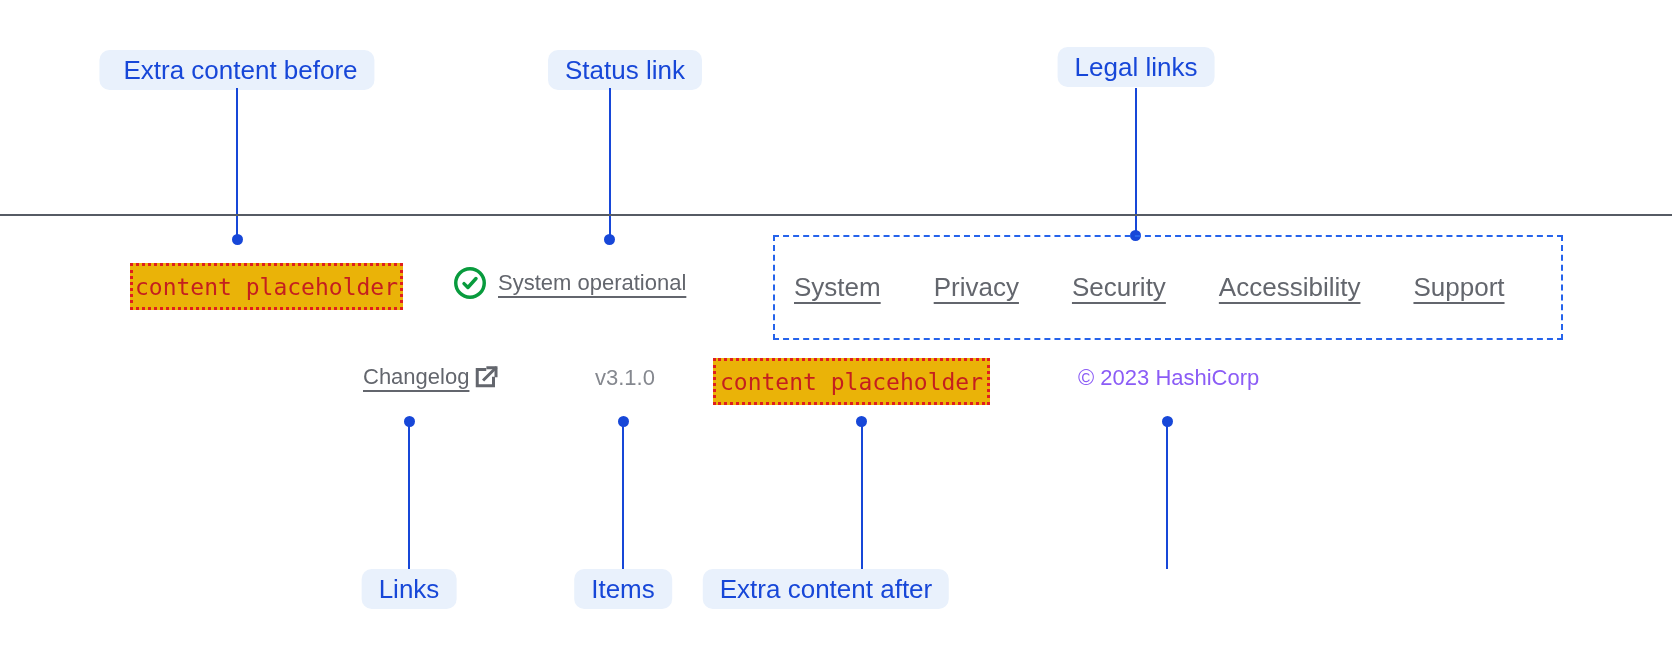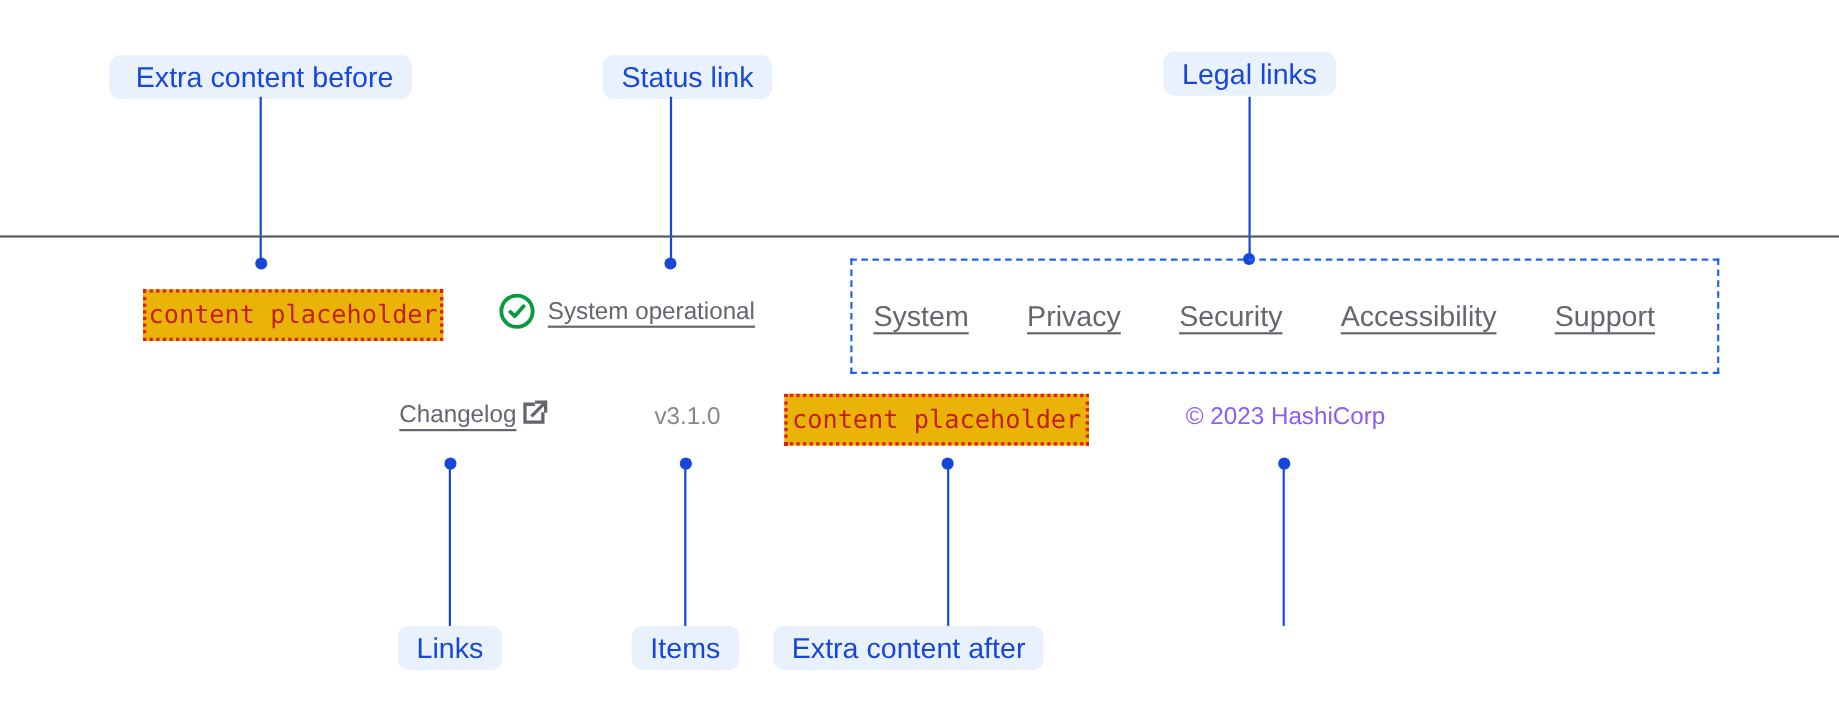--- a/index.html
+++ b/index.html
@@ -75,21 +75,21 @@
     left:773px;top:235px;
     width:790px;height:105px;
     box-sizing:border-box;
     border:2px dashed #2563eb;
     display:flex;
     align-items:center;
     gap:53px;
     padding:0 19px;
   }
   .legal-box a{font-size:26px;}
-  .row2-link{display:flex;align-items:flex-start;gap:2px;}
+  .row2-link{display:flex;align-items:center;gap:2px;}
   .version{color:#85888f;font-weight:400;}
   .copyright{color:#8b5cf6;font-weight:400;}
   .icon-svg{display:block;}
 </style>
 </head>
 <body>
 
 <div class="canvas">
 
   <div class="pill" style="left:237px;top:50px;padding-left:24px;">Extra content before</div>

